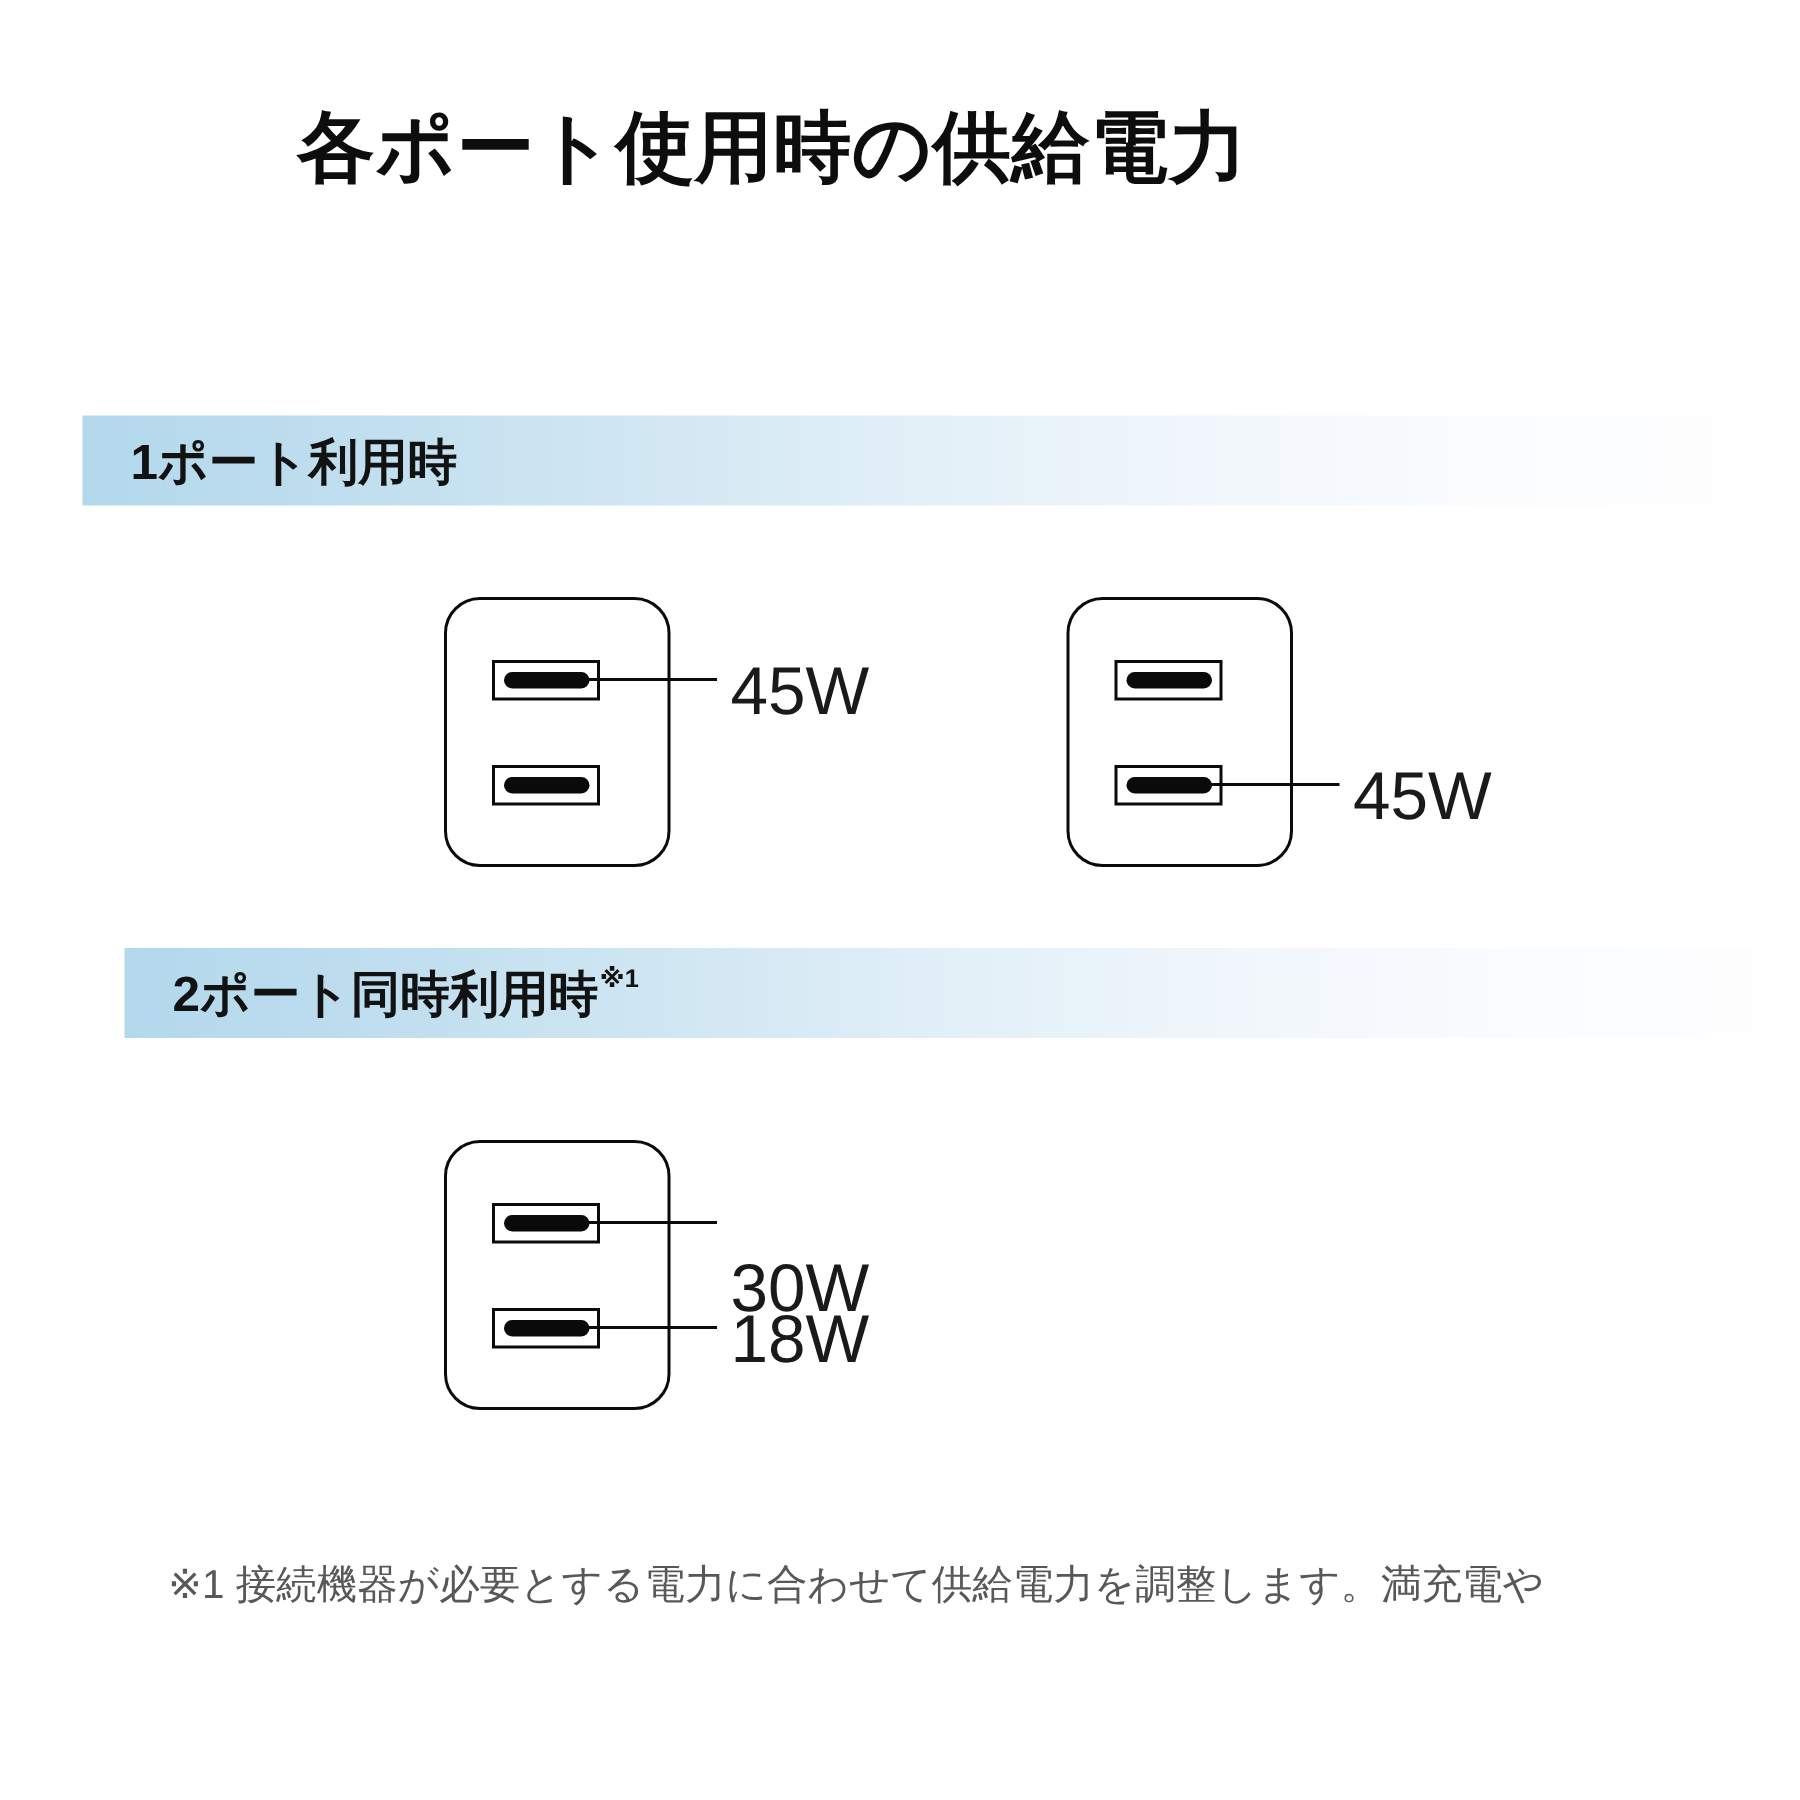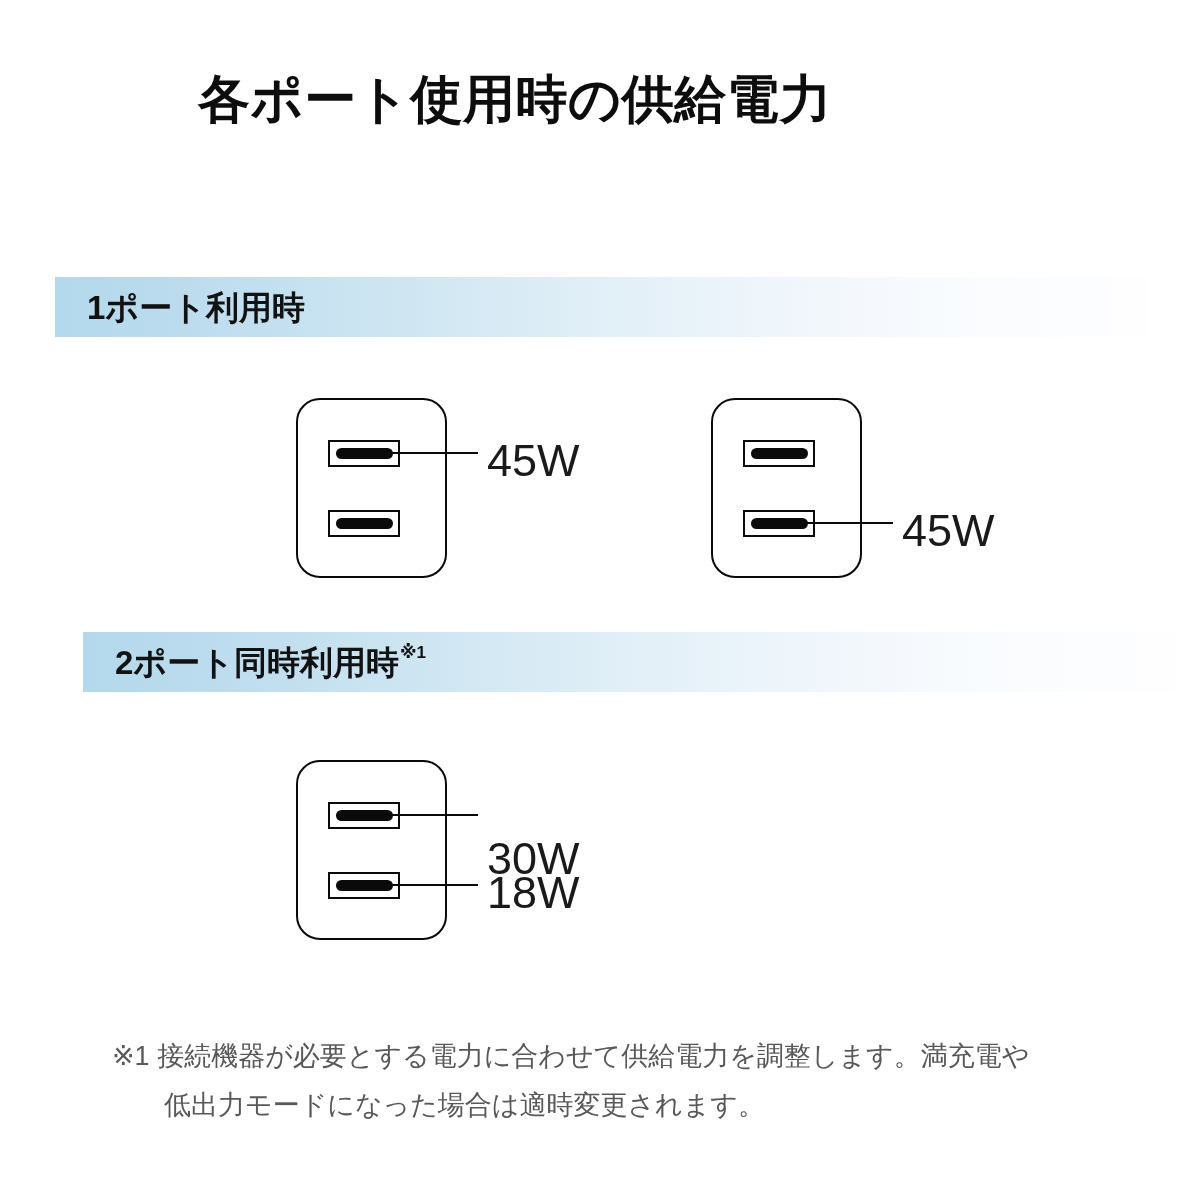--- a/index.html
+++ b/index.html
@@ -201,14 +201,13 @@
     <div class="port-slot"></div>
   </div>
 </div>
 <div class="leader leader-c1"></div>
 <div class="watt watt-c1">30W</div>
 <div class="leader leader-c2"></div>
 <div class="watt watt-c2">18W</div>
 
 <div class="footnote">
   <span>※1 接続機器が必要とする電力に合わせて供給電力を調整します。満充電や</span>
-  <span class="footnote-line-2">低出力モードになった場合は適時変更されます。</span>
 </div>
 
 </body></html>

